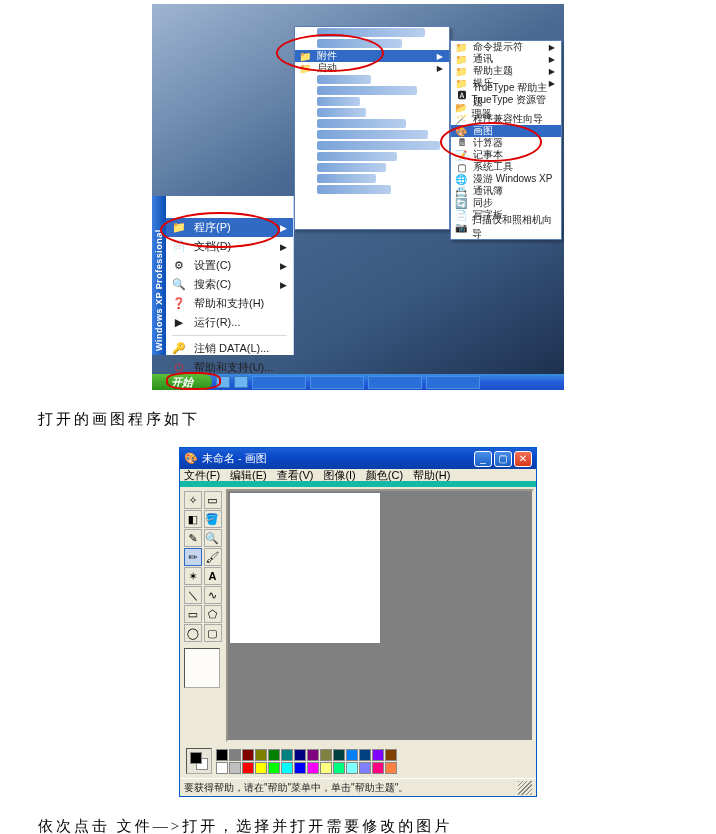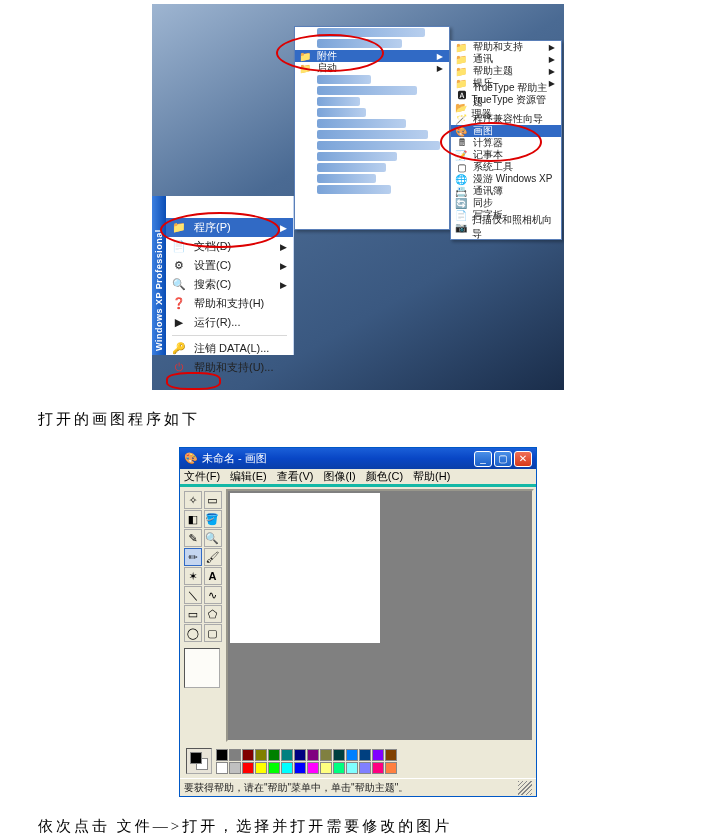--- a/index.html
+++ b/index.html
@@ -37,21 +37,21 @@
   
   .caption { font-size: 15px; letter-spacing: 3px; margin: 20px 0 18px 38px; font-family: SimSun, serif; }
   
   
   .shot2 { width: 358px; height: 350px; margin: 0 auto; border: 1px solid #0058c6; background: #ece9d8; position: relative; }
   .titlebar { height: 21px; background: linear-gradient(180deg, #1a5fd8, #0846c5 50%, #0a3fa8); display: flex; align-items: center; color: #fff; font-size: 11px; padding: 0 4px; }
   .titlebar .ic { width: 14px; height: 14px; margin-right: 4px; display: inline-block; }
   .titlebar .spacer { flex: 1; }
   .wbtn { width: 18px; height: 16px; margin-left: 2px; border: 1px solid #fff; border-radius: 3px; display: inline-flex; align-items: center; justify-content: center; font-size: 10px; color: #fff; background: linear-gradient(180deg, #4a8fe8, #1a5fc8); cursor: pointer; }
   .wbtn.close { background: linear-gradient(180deg, #f07058, #d83818); }
-  .menubar { height: 18px; background: #ece9d8; display: flex; align-items: center; padding: 0 4px; font-size: 11px; border-bottom: 3px solid #14b8a6; }
+  .menubar { height: 18px; background: #ece9d8; display: flex; align-items: center; padding: 0 4px; font-size: 11px; border-bottom: 6px solid #14b8a6; }
   .menubar span { margin-right: 10px; cursor: pointer; }
   
   .toolbox { position: absolute; left: 2px; top: 41px; width: 42px; background: #ece9d8; padding: 2px; }
   .toolgrid { display: grid; grid-template-columns: 1fr 1fr; gap: 1px; }
   .tool { width: 18px; height: 18px; border: 1px solid #aaa; background: #ece9d8; display: flex; align-items: center; justify-content: center; font-size: 11px; cursor: pointer; }
   .tool.sel { border: 1px solid #316ac5; background: #c5d6f0; }
   .tool-opts { width: 36px; height: 40px; margin-top: 6px; background: #fdfcf8; border: 1px inset #aaa; }
   
   .canvas-area { position: absolute; left: 46px; top: 41px; right: 2px; bottom: 54px; background: #808080; border: 2px inset #ece9d8; }
   .canvas { position: absolute; left: 2px; top: 2px; width: 150px; height: 150px; background: #fff; }
@@ -134,21 +134,21 @@
     <div class="blur-item" style="width:80%"></div>
     <div class="blur-item" style="width:52%"></div>
     <div class="blur-item" style="width:45%"></div>
     <div class="blur-item" style="width:38%"></div>
     <div class="blur-item" style="width:48%"></div>
   </div>
 
   <div class="sm-col3">
     <div class="sub-item">
         <span class="ic">📁</span>
-        <span>帮助和支持</span>
+        <span>命令提示符</span>
         <span class="arr">▶</span>
       </div>
     <div class="sub-item">
         <span class="ic">📁</span>
         <span>通讯</span>
         <span class="arr">▶</span>
       </div>
     <div class="sub-item">
         <span class="ic">📁</span>
         <span>帮助主题</span>
@@ -202,20 +202,29 @@
     <div class="sub-item">
         <span class="ic">📄</span>
         <span>写字板</span>
       </div>
     <div class="sub-item">
         <span class="ic">📷</span>
         <span>扫描仪和照相机向导</span>
       </div>
   </div>
 
+  <div class="taskbar">
+    <div class="start-btn">开始</div>
+    <div class="tb-icon"></div>
+    <div class="tb-icon"></div>
+    <div class="tb-seg"></div>
+    <div class="tb-seg"></div>
+    <div class="tb-seg"></div>
+    <div class="tb-seg"></div>
+  </div>
 
   <div class="circle c1"></div>
   <div class="circle c2"></div>
   <div class="circle c3"></div>
   <div class="circle c4"></div>
 </div>
 
 <div class="caption">打开的画图程序如下</div>
 
 <div class="shot2">

